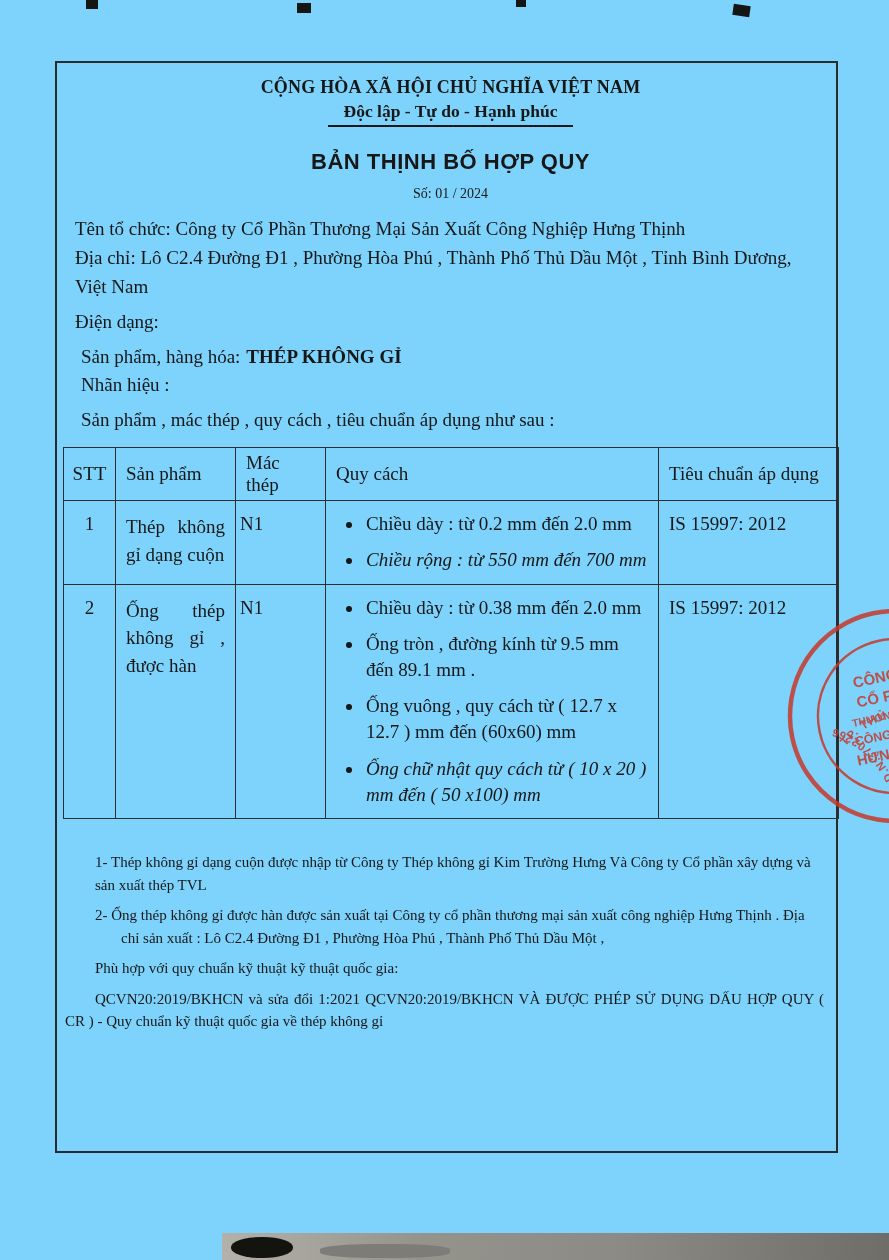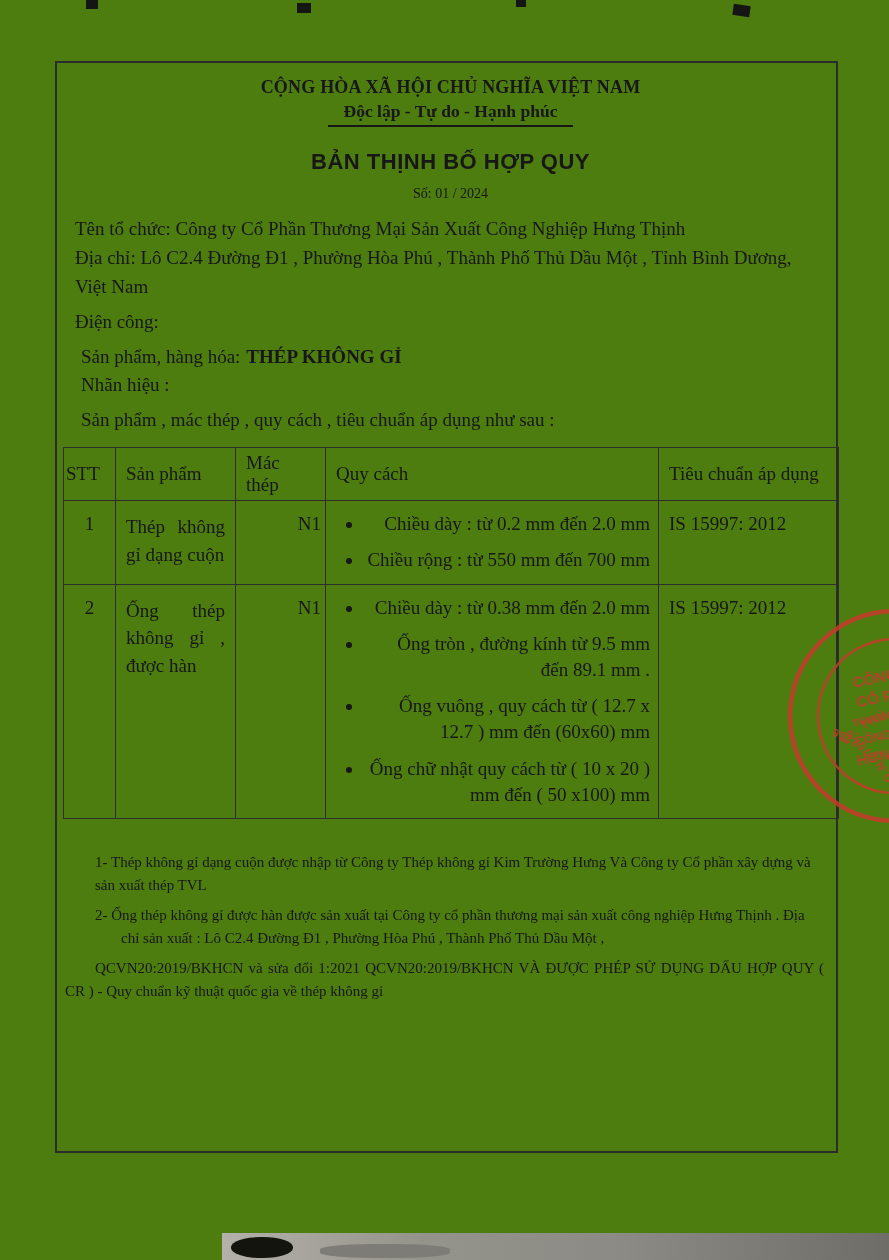--- a/index.html
+++ b/index.html
@@ -1,16 +1,16 @@
 <!DOCTYPE html>
 <html><head>
 <meta charset="utf-8">
 <style>
   html,body{margin:0;padding:0;background:#ffffff;}
-  .scan{position:relative;width:889px;height:1260px;background:#4d7c0f;overflow:hidden;
+  .scan{position:relative;width:889px;height:1260px;background:#7dd3fc;overflow:hidden;
         font-family:"Liberation Serif",serif;color:#171717;}
 
   
   .frame{position:absolute;left:55px;top:61px;width:783px;height:1092px;
          border:2px solid #2b2b2b;padding:8px 8px 0 16px;box-sizing:border-box;}
 
   
   .nat{text-align:center;margin-top:6px;}
   .nat-line1{font-size:18px;font-weight:bold;letter-spacing:.2px;}
   .nat-line2{display:inline-block;font-size:17.5px;font-weight:bold;
@@ -24,30 +24,30 @@
   .first{margin-top:13px;}
   .mt{margin-top:6px;}
   .ind{margin-left:8px;}
   .prod-val{font-weight:bold;margin-left:6px;}
 
   
   .spec-table{border-collapse:collapse;table-layout:fixed;width:775px;
               margin-left:-10px;margin-top:12px;font-size:19px;}
   .spec-table th,.spec-table td{border:1.6px solid #2e2e2e;}
   .spec-table th{font-weight:normal;height:40px;text-align:left;padding:4px 10px;vertical-align:middle;}
-  .spec-table th.c-stt{text-align:left;padding:4px 2px;}
+  .spec-table th.c-stt{text-align:center;padding:4px 2px;}
   .spec-table td{vertical-align:top;}
   td.c-stt{text-align:center;padding:12px 2px;}
   td.c-prod{text-align:justify;padding:12px 10px;line-height:1.45;}
-  td.c-grade{text-align:right;padding:12px 4px;}
+  td.c-grade{text-align:left;padding:12px 4px;}
   td.c-specs{padding:10px 8px 10px 6px;}
   td.c-std{padding:12px 6px 10px 10px;}
   .spec-list{list-style:disc;margin:0;padding-left:32px;}
-  .spec-list li{line-height:1.38;margin-bottom:10px;padding-left:2px;text-align:right;}
-  .spec-list li:last-child{margin-bottom:0;}
+  .spec-list li{line-height:1.38;margin-bottom:10px;padding-left:2px;}
+  .spec-list li:last-child{margin-bottom:0;font-style:italic;}
 
   
   .notes{margin-top:32px;padding-left:22px;padding-right:4px;font-size:15px;}
   .note{line-height:1.5;margin:0 0 8px 0;}
   .note.n2{padding-left:26px;text-indent:-26px;}
   .note.final{margin-left:-30px;text-indent:30px;text-align:justify;margin-bottom:12px;}
 
   
   .stamp{position:absolute;left:783px;top:604px;width:224px;height:224px;
          transform:rotate(-12deg);opacity:.85;}
@@ -93,21 +93,21 @@
       <div>
         <span class="nat-line2">Độc lập - Tự do - Hạnh phúc</span>
       </div>
     </div>
 
     <div class="doc-title">BẢN THỊNH BỐ HỢP QUY</div>
     <div class="doc-no">Số: 01 / 2024</div>
 
     <p class="body-p first">Tên tổ chức: Công ty Cổ Phần Thương Mại Sản Xuất Công Nghiệp Hưng Thịnh</p>
     <p class="body-p">Địa chỉ: Lô C2.4 Đường Đ1 , Phường Hòa Phú , Thành Phố Thủ Dầu Một , Tỉnh Bình Dương, Việt Nam</p>
-    <p class="body-p mt">Điện công:</p>
+    <p class="body-p mt">Điện dạng:</p>
     <p class="body-p ind mt"><span>Sản phẩm, hàng hóa:</span><span class="prod-val">THÉP KHÔNG GỈ</span></p>
     <p class="body-p ind">Nhãn hiệu :</p>
     <p class="body-p ind mt">Sản phẩm , mác thép , quy cách , tiêu chuẩn áp dụng như sau :</p>
 
     <table class="spec-table">
       <colgroup>
         <col style="width:52px">
           <col style="width:120px">
           <col style="width:90px">
           <col style="width:333px">
@@ -148,20 +148,21 @@
               </ul>
             </td>
             <td class="c-std">IS 15997: 2012</td>
           </tr>
         </tbody>
     </table>
 
     <div class="notes">
       <p class="note n1">1- Thép không gỉ dạng cuộn được nhập từ Công ty Thép không gỉ Kim Trường Hưng Và Công ty Cổ phần xây dựng và sản xuất thép TVL</p>
       <p class="note n2">2- Ống thép không gỉ được hàn được sản xuất tại Công ty cổ phần thương mại sản xuất công nghiệp Hưng Thịnh . Địa chỉ sản xuất : Lô C2.4 Đường Đ1 , Phường Hòa Phú , Thành Phố Thủ Dầu Một ,</p>
+      <p class="note">Phù hợp với quy chuẩn kỹ thuật kỹ thuật quốc gia:</p>
       <p class="note final">QCVN20:2019/BKHCN và sửa đổi 1:2021 QCVN20:2019/BKHCN VÀ ĐƯỢC PHÉP SỬ DỤNG DẤU HỢP QUY ( CR ) -  Quy chuẩn kỹ thuật quốc gia về thép không gỉ</p>
     </div>
 
   </div>
 
   <svg class="stamp" viewBox="0 0 224 224" width="224" height="224">
     <defs>
       <path id="arcLeft" d="M 99 208 A 97 97 0 0 0 16 100"></path>
       <path id="arcBottom" d="M 36 156 A 88 88 0 0 1 188 156"></path>
     </defs>

